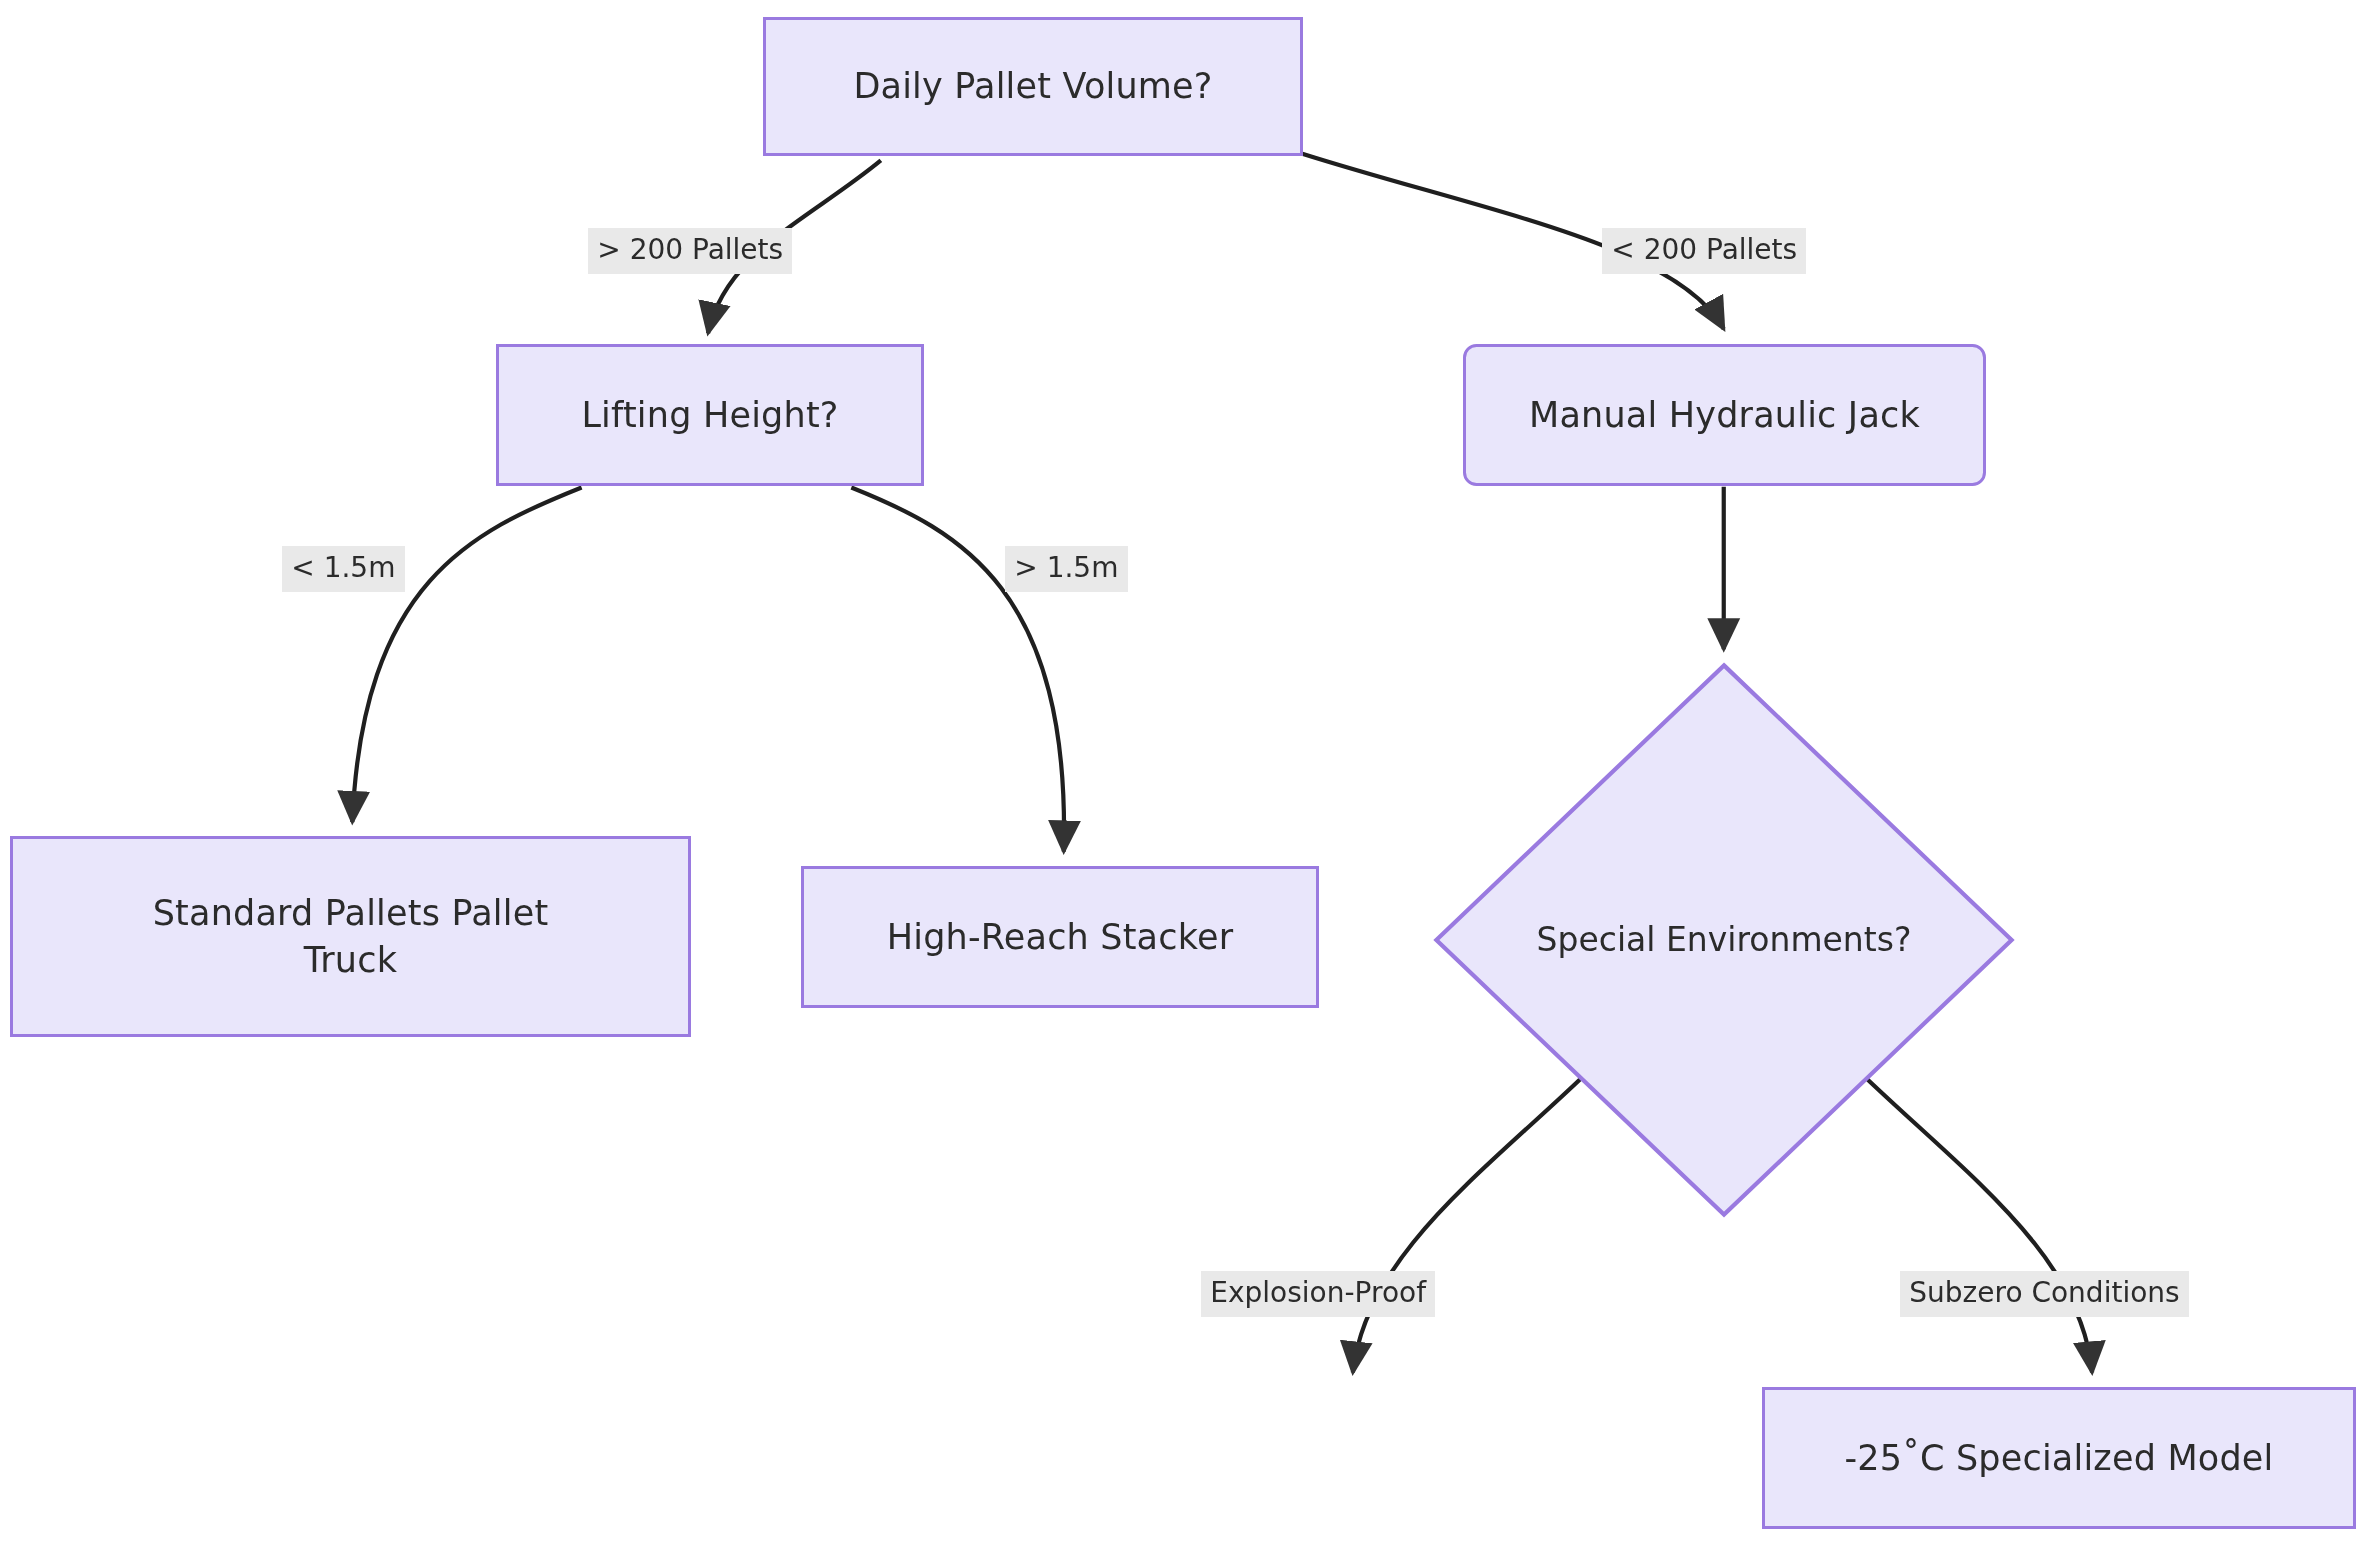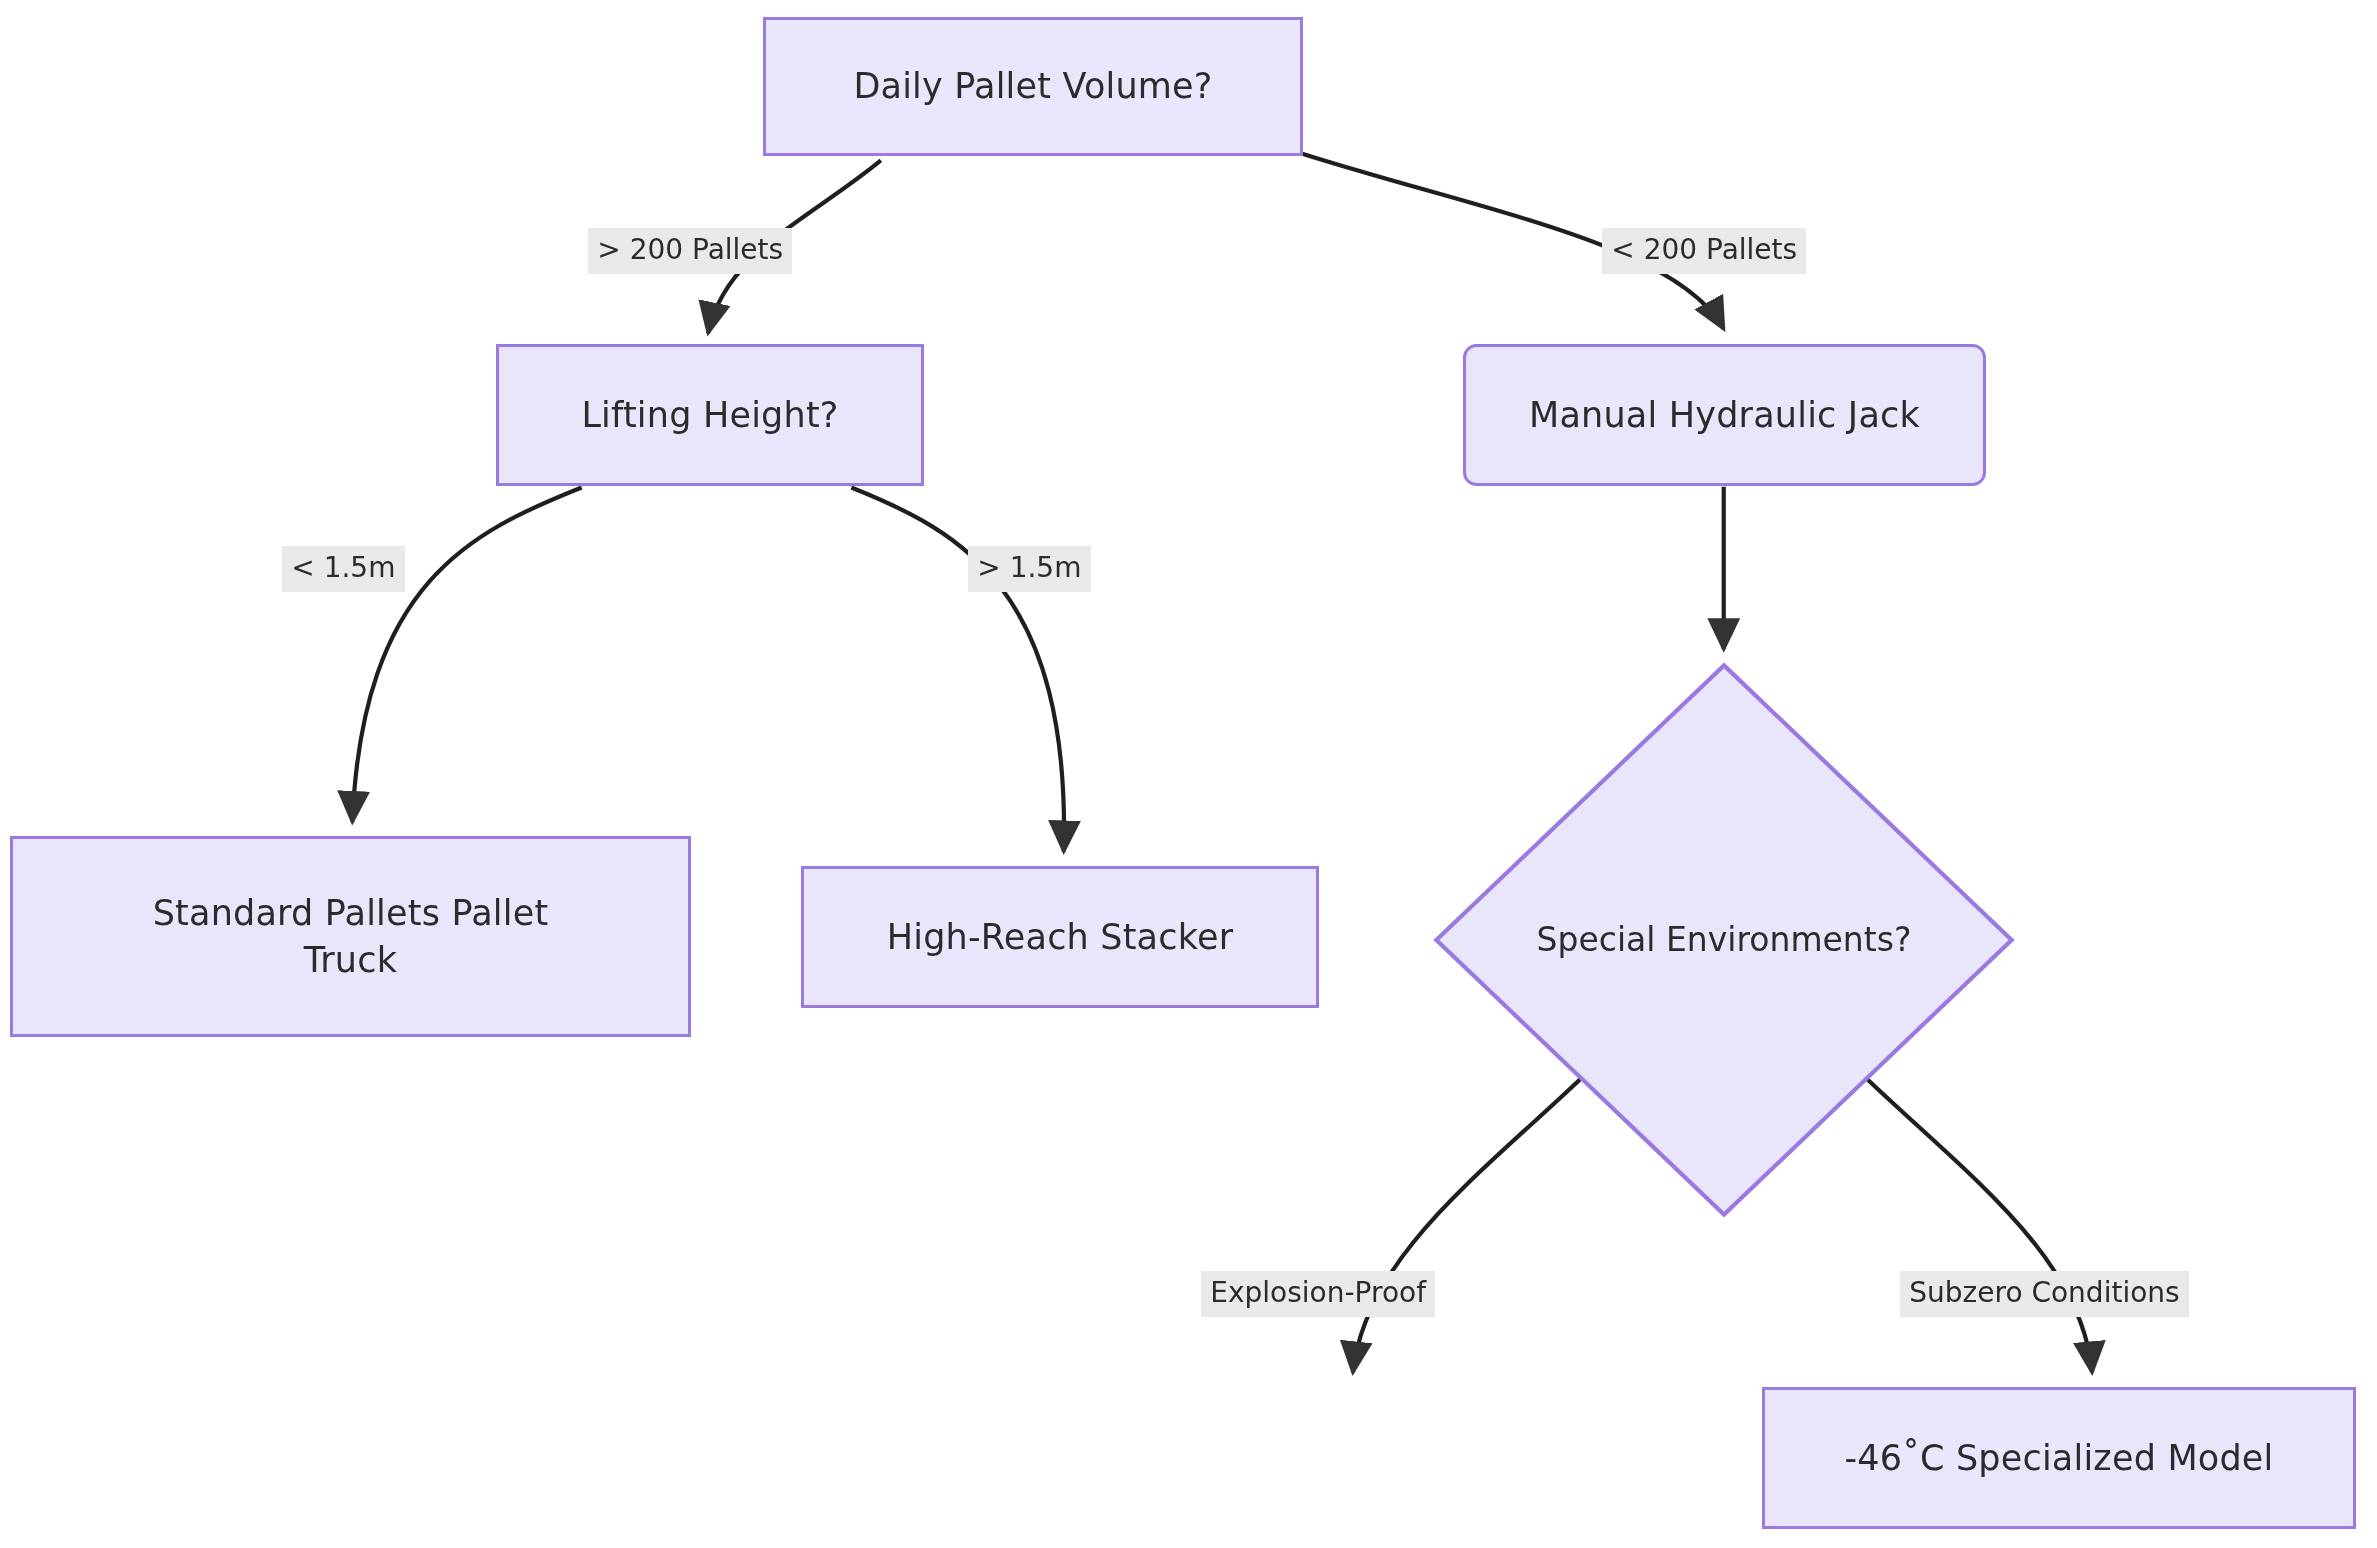--- a/index.html
+++ b/index.html
@@ -132,29 +132,29 @@
 
   <div class="diamond-wrap" style="left:1433px; top:662px; width:582px; height:556px;">
     <svg class="diamond-shape" viewBox="0 0 690 660" preserveAspectRatio="none">
       <polygon points="345,4 686,330 345,656 4,330" fill="#e9e6fb" stroke="#9a7ae0" stroke-width="5"></polygon>
     </svg>
     <span class="diamond-text">Special Environments?</span>
   </div>
 
 
   <div class="node" style="left:1762px; top:1387px; width:594px; height:142px;">
-    <span class="node-label">-46˚C Specialized Model</span>
+    <span class="node-label">-25˚C Specialized Model</span>
   </div>
 
   <div class="edge-label" style="left:588px; top:228px;">&gt; 200 Pallets</div>
 
   <div class="edge-label" style="left:1602px; top:228px;">&lt; 200 Pallets</div>
 
   <div class="edge-label" style="left:282px; top:546px;">&lt; 1.5m</div>
 
-  <div class="edge-label" style="left:968px; top:546px;">&gt; 1.5m</div>
+  <div class="edge-label" style="left:1005px; top:546px;">&gt; 1.5m</div>
 
   <div class="edge-label" style="left:1201px; top:1271px;">Explosion-Proof</div>
 
   <div class="edge-label" style="left:1900px; top:1271px;">Subzero Conditions</div>
 
 </div>
 
 
 </body></html>

